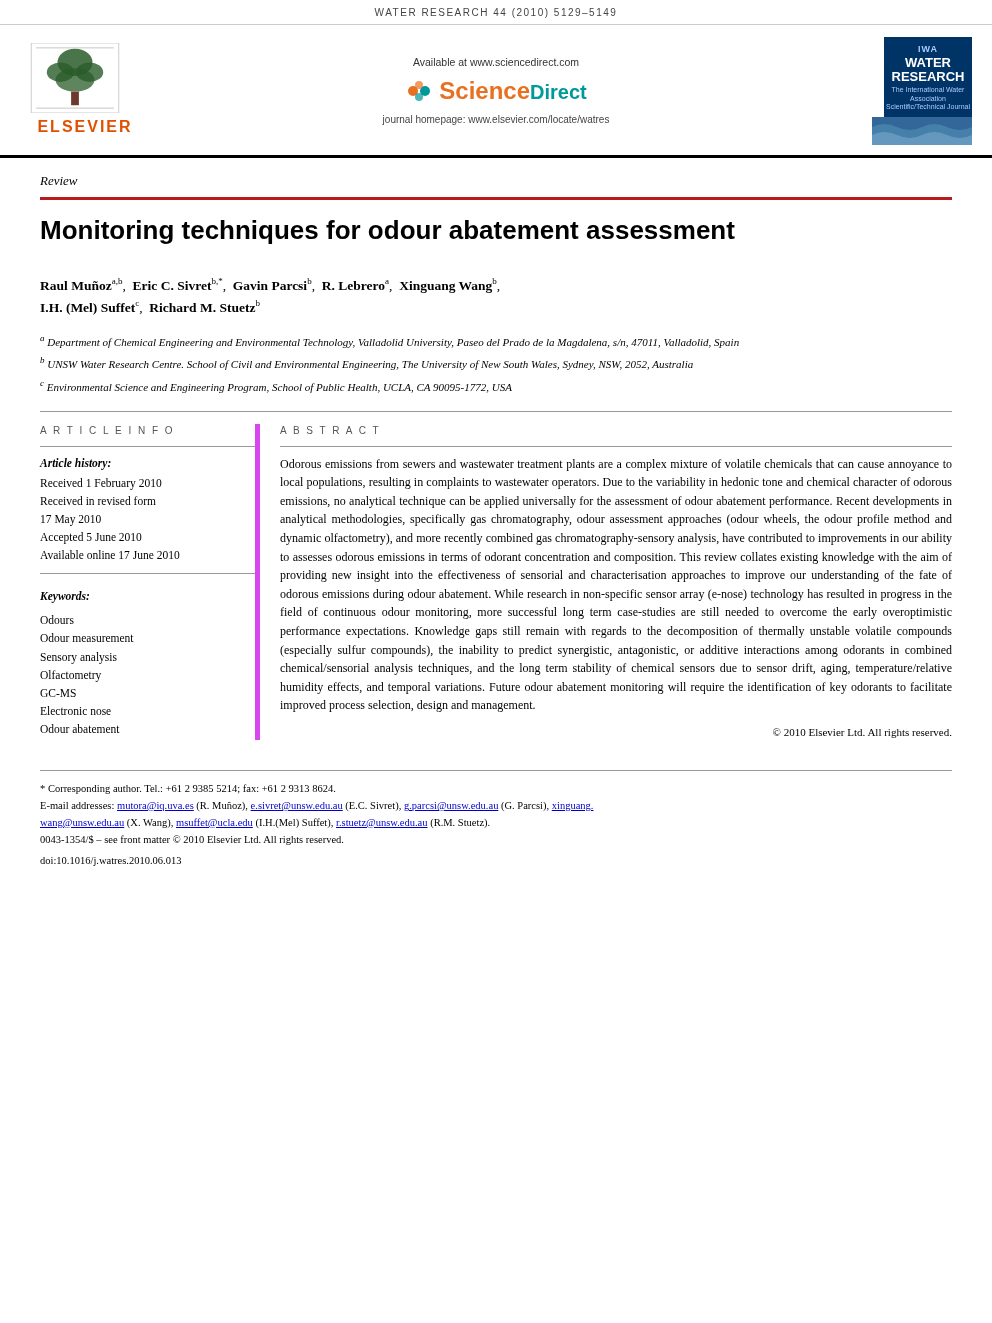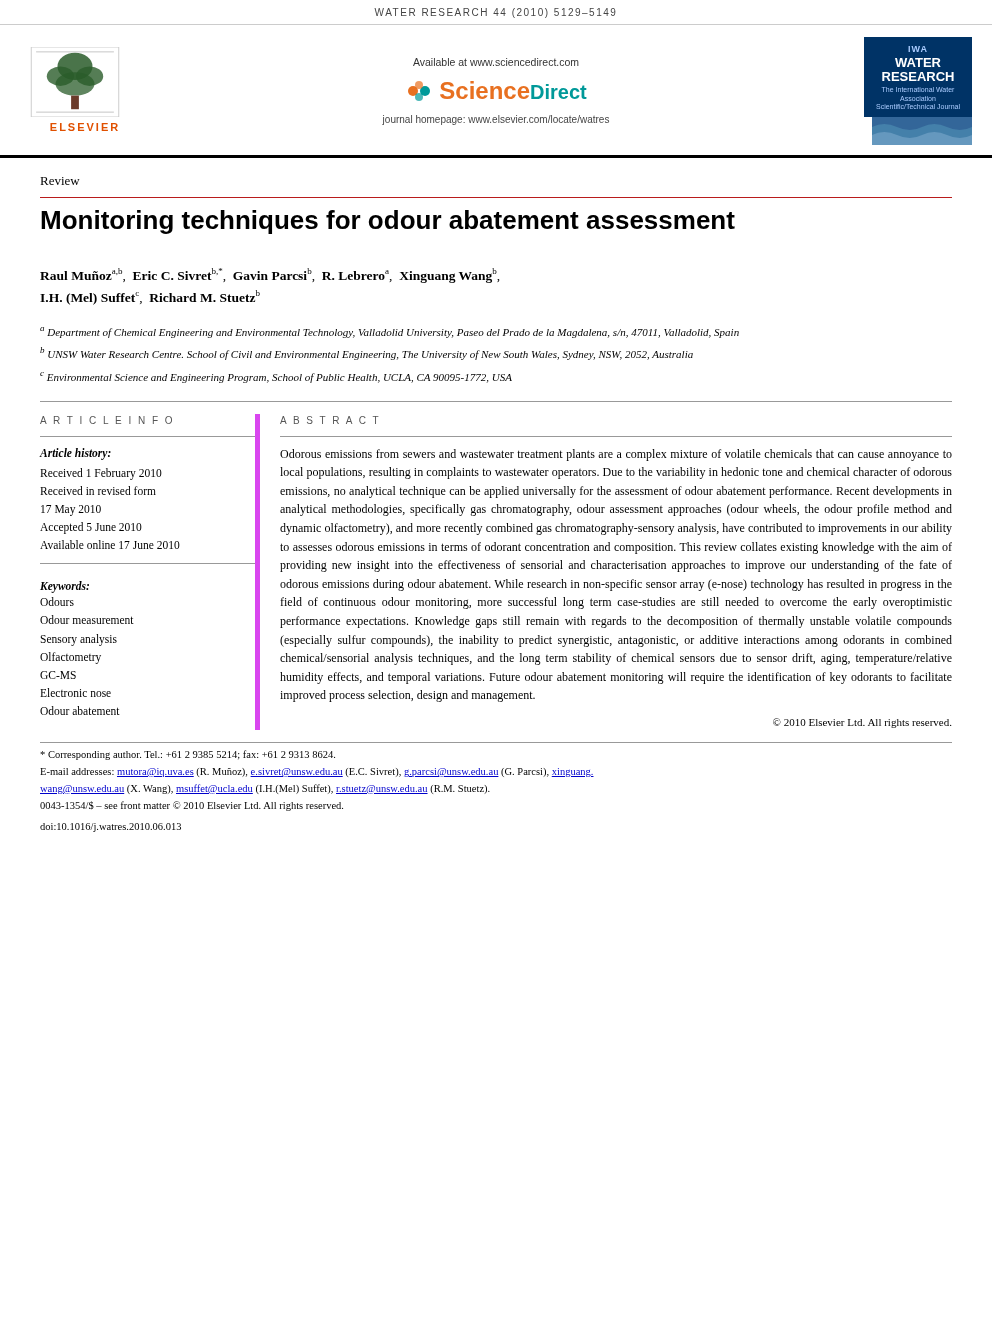--- a/index.html
+++ b/index.html
@@ -37,21 +37,21 @@
       flex-shrink: 0;
       display: flex;
       flex-direction: column;
       align-items: center;
     }
     .elsevier-tree {
       width: 90px;
       height: 70px;
     }
     .elsevier-text {
-      font-size: 11px;
+      font-size: 16px;
       font-weight: bold;
       color: #e05000;
       letter-spacing: 2px;
       margin-top: 3px;
       font-family: Arial, sans-serif;
       padding-left: 20px;
     }
     .header-center {
       flex: 1;
       display: flex;
@@ -87,21 +87,21 @@
       display: flex;
       flex-direction: column;
       align-items: flex-end;
     }
     .wr-box {
       background: #003366;
       color: #fff;
       padding: 6px 0;
       font-family: Arial, sans-serif;
       text-align: center;
-      width: 108px;
+      width: 88px;
     }
     .wr-iwa {
       font-size: 9px;
       letter-spacing: 1px;
       font-weight: bold;
       color: #aaccff;
     }
     .wr-title {
       font-size: 13px;
       font-weight: bold;
@@ -122,25 +122,26 @@
       overflow: hidden;
     }
 
     
     .main-content {
       padding: 0 40px;
     }
 
     
     .review-label {
+      font-style: italic;
       font-size: 13px;
       padding: 14px 0 6px;
       color: #000;
-      border-bottom: 1px solid #b91c1c;
-      margin-bottom: 6px;
+      border-bottom: 3px solid #b91c1c;
+      margin-bottom: 14px;
     }
 
     
     .article-title {
       font-size: 26px;
       font-weight: bold;
       line-height: 1.25;
       margin-bottom: 28px;
       color: #000;
       font-family: Arial, sans-serif;
@@ -206,21 +207,21 @@
     }
     .article-history-item {
       font-size: 11.5px;
       margin-bottom: 2px;
     }
     .keywords-label {
       font-size: 11.5px;
       font-style: italic;
       font-weight: bold;
       margin-top: 14px;
-      margin-bottom: 0;
+      margin-bottom: 8px;
     }
     .keyword-item {
       font-size: 11.5px;
       margin-bottom: 2px;
     }
 
     
     .abstract-text {
       font-size: 12px;
       line-height: 1.55;
@@ -229,22 +230,22 @@
     }
     .copyright-line {
       font-size: 11px;
       text-align: right;
       margin-top: 10px;
       color: #000;
     }
 
     
     .footer-section {
-      margin-top: 12px;
-      padding-top: 4px;
+      margin-top: 30px;
+      padding-top: 10px;
       border-top: 1px solid #999;
       font-size: 10.5px;
       line-height: 1.6;
       color: #000;
     }
     .doi-line {
       margin-top: 4px;
       font-size: 10.5px;
     }
   </style>

